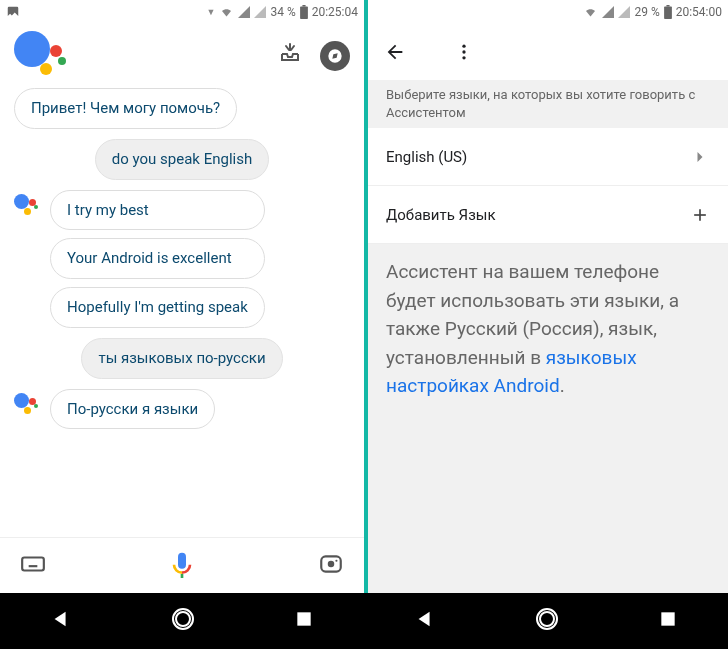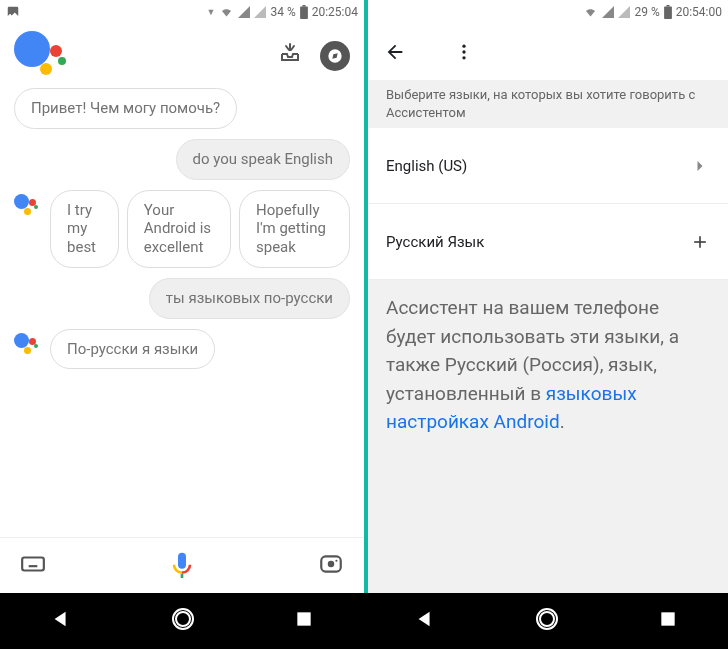--- a/index.html
+++ b/index.html
@@ -17,39 +17,39 @@
     .dot{position:absolute;border-radius:50%}
     .d-blue{width:36px;height:36px;background:#4285F4;left:0;top:0}
     .d-red{width:12px;height:12px;background:#EA4335;left:36px;top:14px}
     .d-yellow{width:12px;height:12px;background:#FBBC05;left:26px;top:32px}
     .d-green{width:8px;height:8px;background:#34A853;left:44px;top:26px}
     .top-actions{display:flex;gap:18px;color:#555}
     .circle-icon{width:30px;height:30px;border-radius:50%;background:#555;display:flex;align-items:center;justify-content:center;color:#fff}
     
     .chat{flex:1;overflow:hidden;padding:6px 14px 0 14px;display:flex;flex-direction:column;gap:10px}
     .row{display:flex;align-items:flex-start;gap:8px}
-    .row.user{justify-content:flex-end}
+    .row.user{justify-content:center}
     .mini-logo{position:relative;width:28px;height:24px;flex:0 0 28px;margin-top:4px}
     .mini-logo .m-blue{width:15px;height:15px;background:#4285F4}
     .mini-logo .m-red{width:7px;height:7px;background:#EA4335;left:15px;top:5px}
     .mini-logo .m-yellow{width:7px;height:7px;background:#FBBC05;left:10px;top:14px}
     .mini-logo .m-green{width:4px;height:4px;background:#34A853;left:20px;top:11px}
-    .bubble{max-width:260px;padding:10px 16px;border-radius:22px;font-size:15px;line-height:1.25;color:#737373;border:1px solid #ddd;background:#fff}
+    .bubble{max-width:260px;padding:10px 16px;border-radius:22px;font-size:15px;line-height:1.25;color:#0c4a6e;border:1px solid #ddd;background:#fff}
     .row.user .bubble{background:#efefef;border:1px solid #e2e2e2}
-    .stack{display:flex;flex-direction:row;gap:8px}
+    .stack{display:flex;flex-direction:column;gap:8px}
     
     .assist-bottom{height:56px;display:flex;align-items:center;justify-content:space-between;padding:0 20px;background:#fff;border-top:1px solid #eee}
     .kbd-ic,.lens-ic{color:#555}
     
     .gmic{width:32px;height:32px;position:relative}
     
     .bar{height:56px;display:flex;align-items:center;padding:0 8px 0 4px;gap:24px}
     .bar-title{font-size:19px;font-weight:500;color:#202124;flex:1}
     .section-label{background:#f1f1f1;color:#666;font-size:13px;padding:6px 18px;line-height:1.4}
-    .list-item{height:76px;display:flex;align-items:center;justify-content:space-between;padding:0 18px;font-size:15px;color:#202124;border-bottom:1px solid #eee}
+    .list-item{height:58px;display:flex;align-items:center;justify-content:space-between;padding:0 18px;font-size:15px;color:#202124;border-bottom:1px solid #eee}
     .info-block{background:#f1f1f1;color:#666;font-size:19px;padding:14px 18px;line-height:1.5;flex:1}
     .info-block .link{color:#1a73e8}
     
     .nav{width:728px;height:56px;background:#000;display:flex}
     .nav .half{width:364px;display:flex;align-items:center;justify-content:space-around}
     .nav-ic{color:#fff}
     
     .tri{width:0;height:0;border-style:solid;display:inline-block}
     .sig{border-width:0 0 12px 12px;border-color:transparent transparent #888 transparent}
     .sig-empty{border-width:0 0 12px 12px;border-color:transparent transparent #bbb transparent}
@@ -216,21 +216,21 @@
     <div class="list-item">
       <span>English (US)</span>
       <span class="ic">
         <svg width="20" height="20" viewBox="0 0 24 24" fill="#888">
             <path d="M9 6l6 6-6 6z"></path>
           </svg>
       </span>
     </div>
 
     <div class="list-item">
-      <span>Русский Язык</span>
+      <span>Добавить Язык</span>
       <span class="ic">
         <svg width="20" height="20" viewBox="0 0 24 24" fill="#444">
             <path d="M11 5h2v14h-2z"></path>
             <path d="M5 11h14v2H5z"></path>
           </svg>
       </span>
     </div>
 
     <div class="info-block">
       <span>Ассистент на вашем телефоне будет использовать эти языки, а также Русский (Россия), язык, установленный в </span><span class="link">языковых настройках Android</span><span>.</span>

